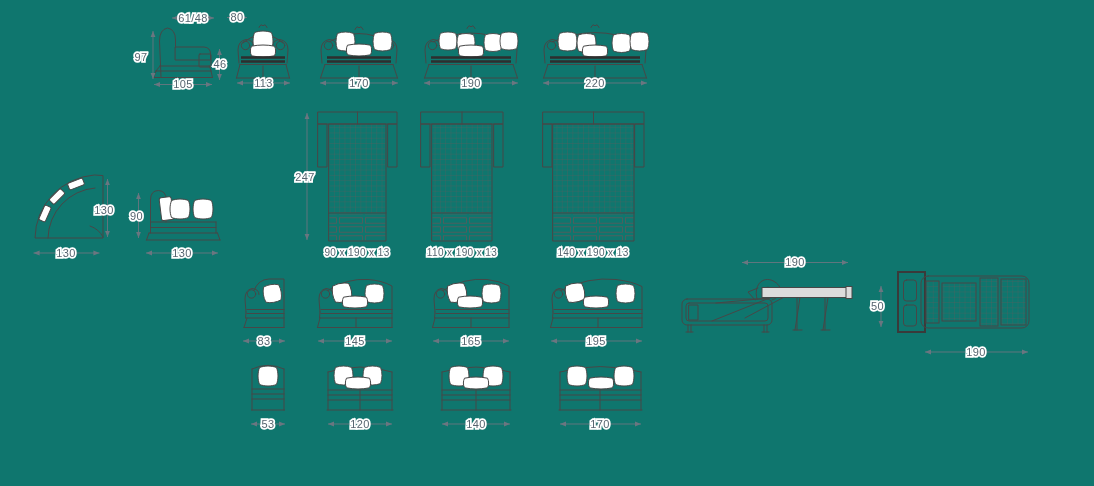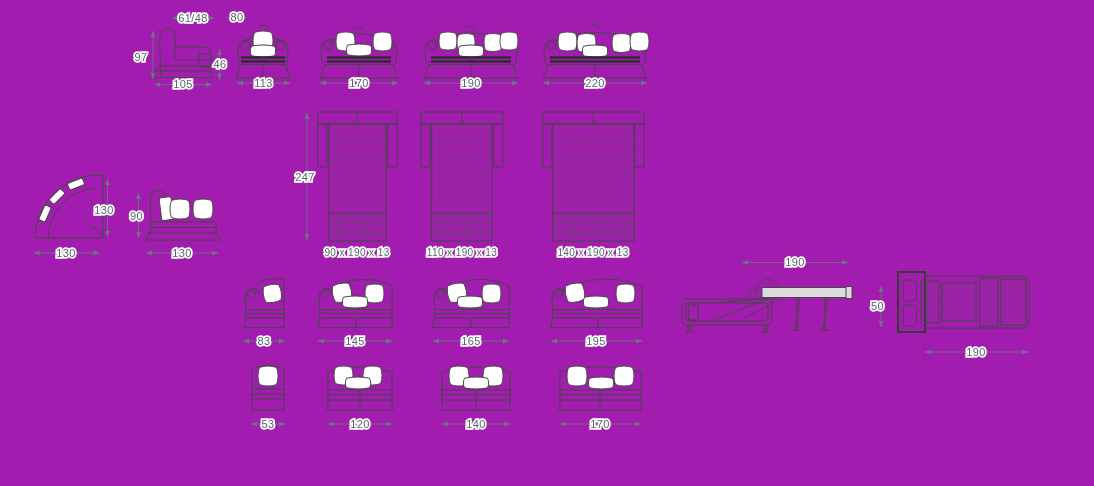--- a/index.html
+++ b/index.html
@@ -1,16 +1,16 @@
 <!DOCTYPE html>
 <html><head>
 <meta charset="utf-8">
 <style>
   html,body{margin:0;padding:0;background:#ffffff;}
-  .canvas{position:relative;width:1094px;height:486px;background:#a21caf;overflow:hidden;}
+  .canvas{position:relative;width:1094px;height:486px;background:#0f766e;overflow:hidden;}
   svg{display:block;font-family:"Liberation Sans",sans-serif;}
   .ln{fill:none;stroke:#474747;stroke-width:1;stroke-linecap:round;stroke-linejoin:round;}
   .pl{fill:#ffffff;stroke:#474747;stroke-width:1;stroke-linejoin:round;}
   .thk{fill:none;stroke:#2e2e2e;stroke-width:2.4;}
   .fillg{fill:#dcdcdc;stroke:#474747;stroke-width:1;}
   .dim{fill:none;stroke:#6a7680;stroke-width:0.9;}
   text.dimtxt{font-family:"Liberation Sans",sans-serif;font-size:11px;fill:#56646f;
     text-anchor:middle;letter-spacing:0.4px;paint-order:stroke fill;stroke:#ffffff;stroke-width:3.5px;}
   text.sm{font-size:10px;}
 </style>

